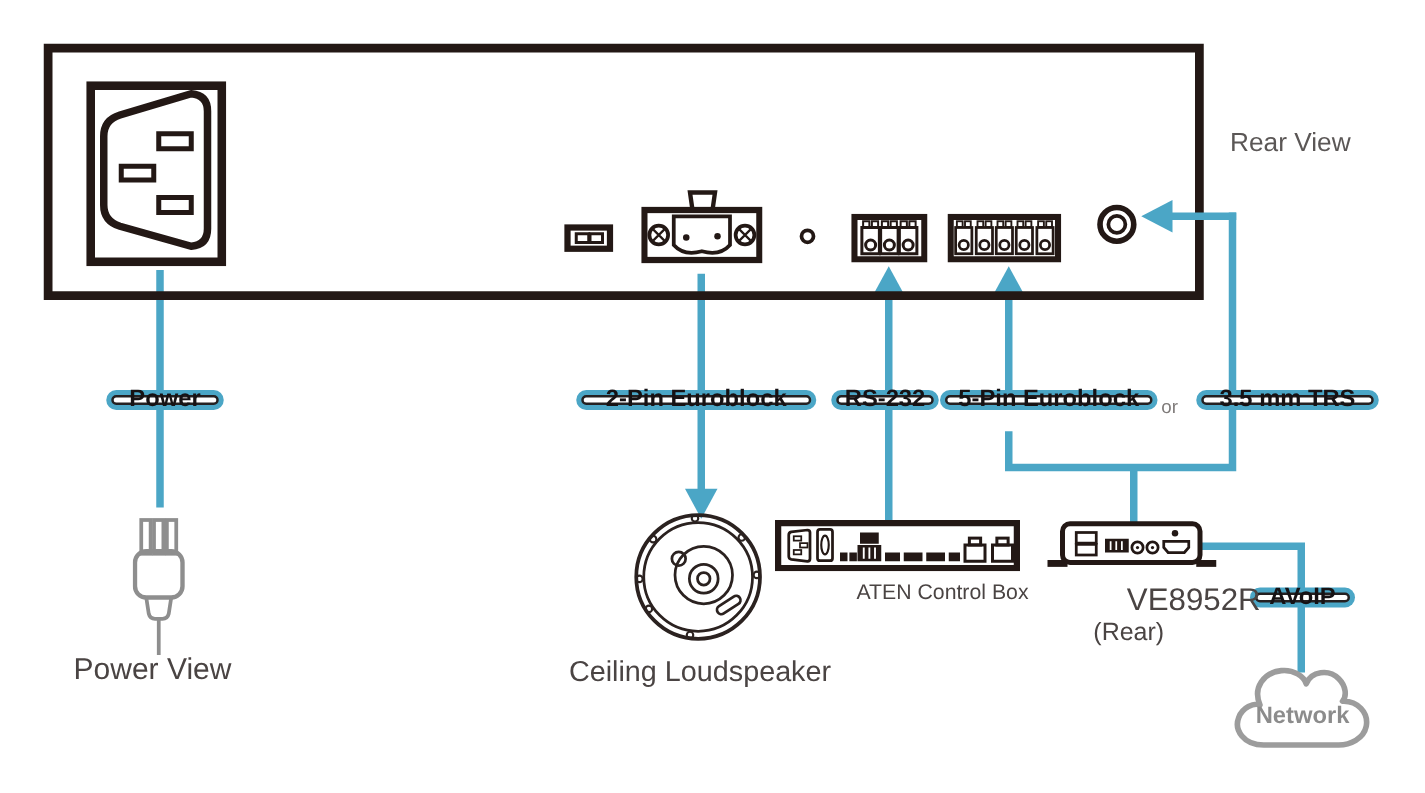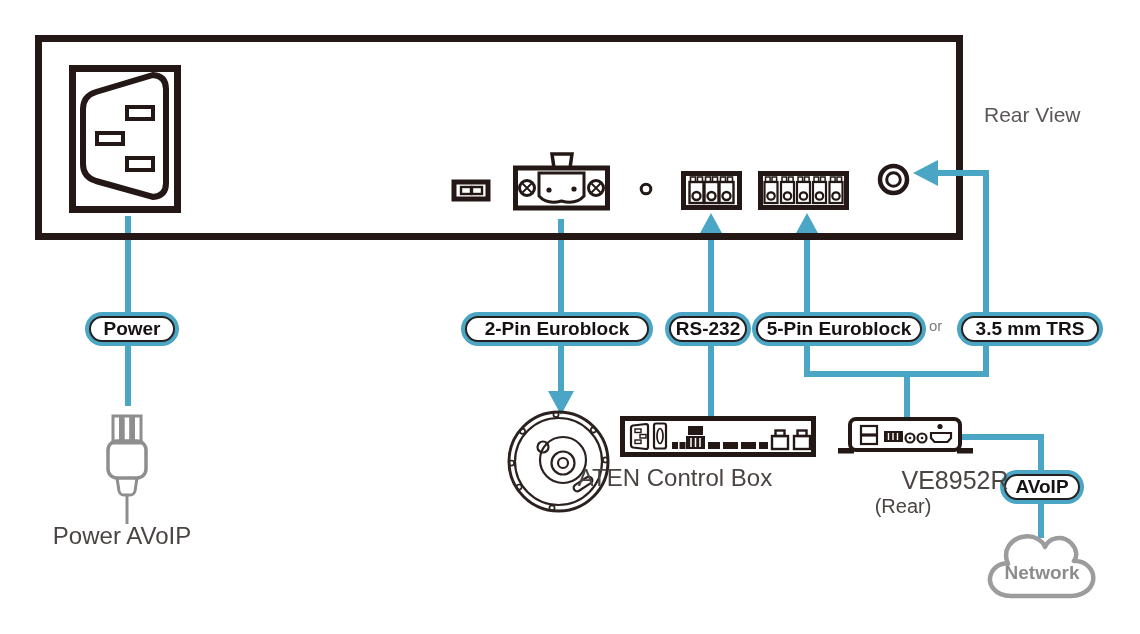--- a/index.html
+++ b/index.html
@@ -5,21 +5,21 @@
   html,body { margin:0; padding:0; background:#fff; }
   .canvas {
     position:relative; width:1140px; height:634px; background:#ffffff;
     overflow:hidden; font-family:"Liberation Sans","DejaVu Sans",sans-serif;
   }
   .abs { position:absolute; display:block; }
   .rear-panel {
     position:absolute; left:35px; top:35px; width:928px; height:205px;
     border:7px solid #231815; box-sizing:border-box; background:transparent;
   }
-  .pill { position:absolute; height:34px; background:#4BA6C6; border-radius:17px; padding:4px; box-sizing:border-box; }
+  .pill { position:absolute; height:16px; background:#4BA6C6; border-radius:17px; padding:4px; box-sizing:border-box; }
   .pill-inner {
     width:100%; height:100%; background:#fff; border:2px solid #242021; border-radius:13px;
     display:flex; align-items:center; justify-content:center;
     font-weight:bold; font-size:19px; color:#161214; white-space:nowrap; box-sizing:border-box;
   }
   .caption { position:absolute; color:#4A4443; white-space:nowrap; transform:translateX(-50%); line-height:1.1; }
   .plain { position:absolute; white-space:nowrap; line-height:1.1; }
 </style>
 </head>
 <body>
@@ -232,18 +232,19 @@
     <circle cx="74" cy="24" r="1.3" fill="#231815"></circle>
     <circle cx="86" cy="24" r="1.3" fill="#231815"></circle>
     <circle cx="104" cy="12.5" r="2.6" fill="#231815"></circle>
   </svg>
 
   <svg class="abs" style="left:983px;top:524px" width="118" height="78" viewBox="0 0 118 78">
     <path d="M28 72 C12 72 4 60 8 50 C11 42 20 38 25 40 C19 26 28 14 42 12.5 C52 11.5 60 17 62 23 C66 13 80 11 88 19 C94 25 94.5 33 91 37 C103 36.5 112 46 110 57 C108 67 97 72 88 72 Z" fill="#fff" stroke="#9C9C9C" stroke-width="4.5" stroke-linejoin="round"></path>
   </svg>
   <div class="plain" style="left:1042px;top:563px;font-size:19px;font-weight:bold;color:#8C8C8C;transform:translateX(-50%)">Network</div>
 
-  <div class="caption" style="left:122px;top:523px;font-size:24px">Power AVoIP</div>
-  <div class="caption" style="left:675px;top:465px;font-size:24px">ATEN Control Box</div>
+  <div class="caption" style="left:122px;top:523px;font-size:24px">Power View</div>
+  <div class="caption" style="left:560px;top:525px;font-size:23px">Ceiling Loudspeaker</div>
+  <div class="caption" style="left:754px;top:465px;font-size:17px">ATEN Control Box</div>
   <div class="caption" style="left:955px;top:467px;font-size:25px">VE8952R</div>
   <div class="caption" style="left:903px;top:495px;font-size:20px">(Rear)</div>
 
 </div>
 
 </body></html>

